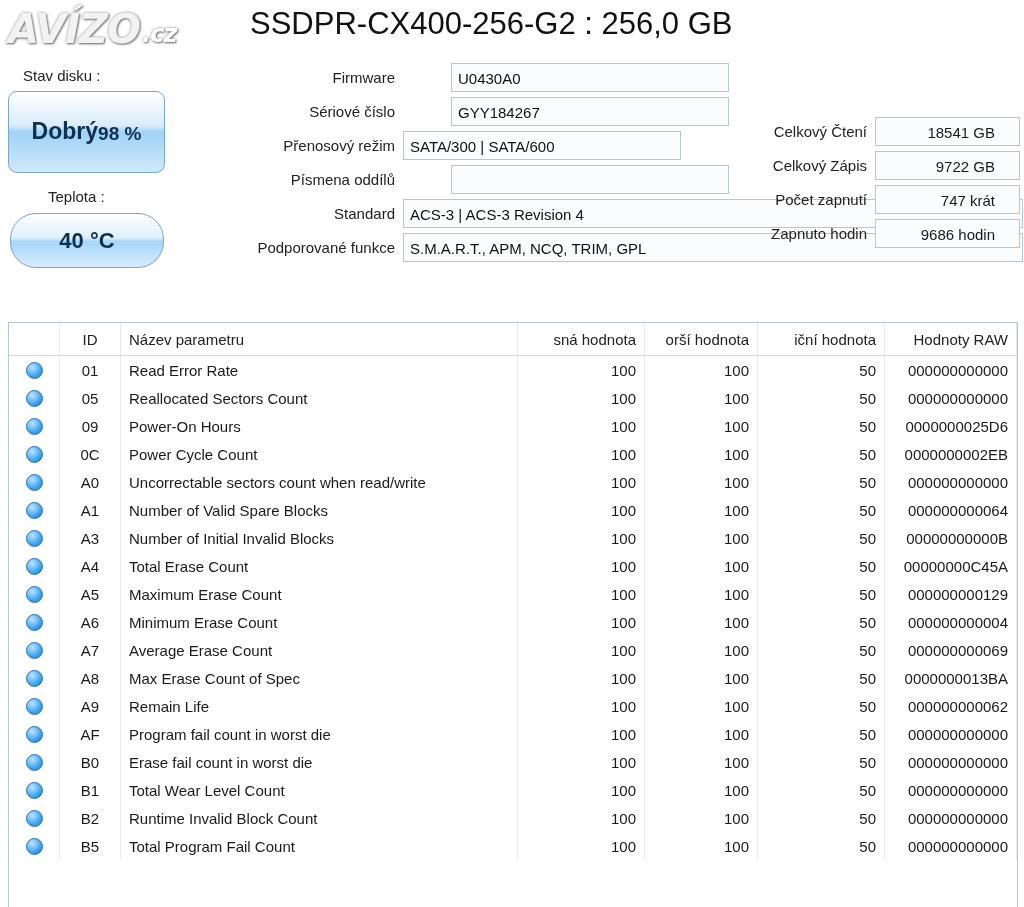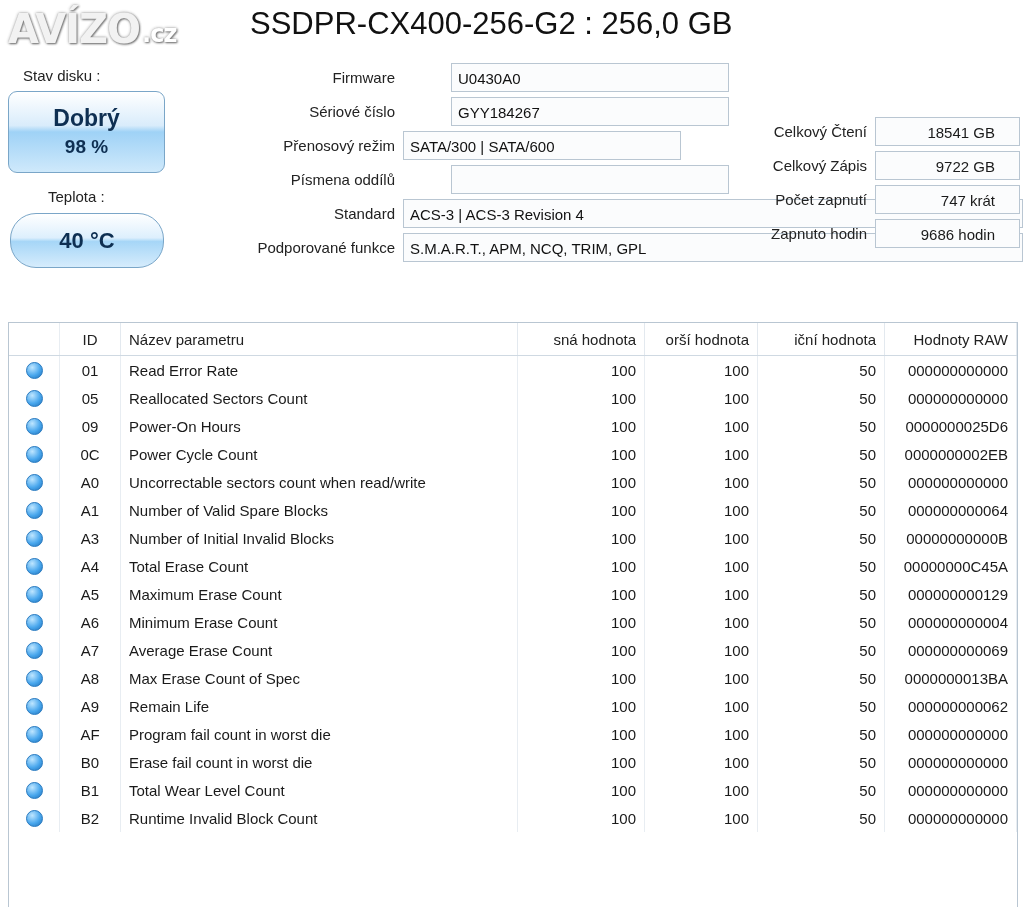--- a/index.html
+++ b/index.html
@@ -24,20 +24,21 @@
   .watermark {
     position: absolute;
     left: 8px;
     top: 4px;
     width: 216px;
     height: 50px;
     display: flex;
     align-items: center;
     font-family: "DejaVu Sans", sans-serif;
     font-weight: bold;
+    font-style: italic;
     font-size: 40px;
     color: #ffffff;
     letter-spacing: -1px;
     text-shadow: 0 0 3px rgba(120,120,120,0.85), 1px 1px 2px rgba(90,90,90,0.9);
     opacity: 0.95;
     user-select: none;
   }
   .watermark .wm-a {
     display: inline-block;
     color: #f2f2f2;
@@ -86,21 +87,21 @@
     position: absolute;
     left: 8px;
     top: 33px;
     width: 155px;
     height: 80px;
     border: 1px solid #7aa6c8;
     border-radius: 9px;
     background: linear-gradient(to bottom, #ffffff 0%, #d9ecfb 42%, #9fd2f6 50%, #cfe9fb 100%);
     box-shadow: inset 0 1px 0 #fff;
     display: flex;
-    flex-direction: column;
+    flex-direction: row;
     align-items: center;
     justify-content: center;
     color: #0e2f52;
   }
   .health-box .h-status {
     font-size: 23px;
     font-weight: bold;
     line-height: 1.1;
   }
   .health-box .h-pct {
@@ -489,15 +490,24 @@
         </tr>
         <tr>
           <td class="c-bullet"><span class="dot"></span></td>
           <td class="c-id">B2</td>
           <td class="c-name">Runtime Invalid Block Count</td>
           <td class="c-cur">100</td>
           <td class="c-worst">100</td>
           <td class="c-thr">50</td>
           <td class="c-raw">000000000000</td>
         </tr>
+        <tr>
+          <td class="c-bullet"><span class="dot"></span></td>
+          <td class="c-id">B5</td>
+          <td class="c-name">Total Program Fail Count</td>
+          <td class="c-cur">100</td>
+          <td class="c-worst">100</td>
+          <td class="c-thr">50</td>
+          <td class="c-raw">000000000000</td>
+        </tr>
       </tbody>
   </table>
 </div>
 
 </body></html>

